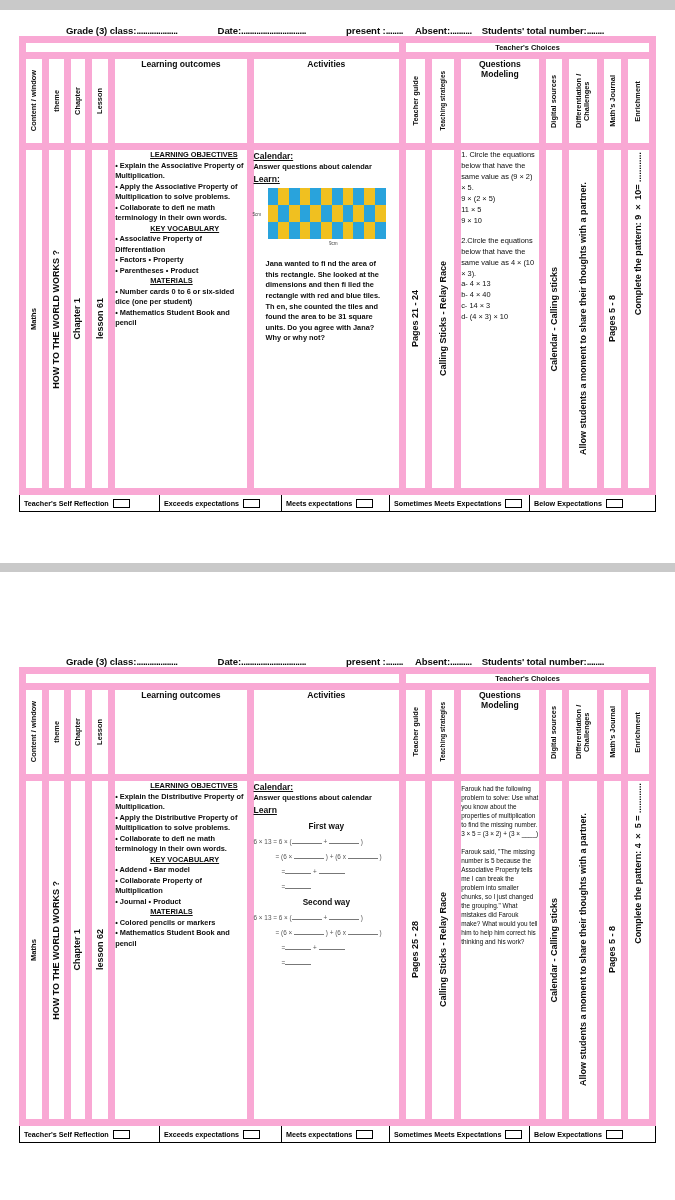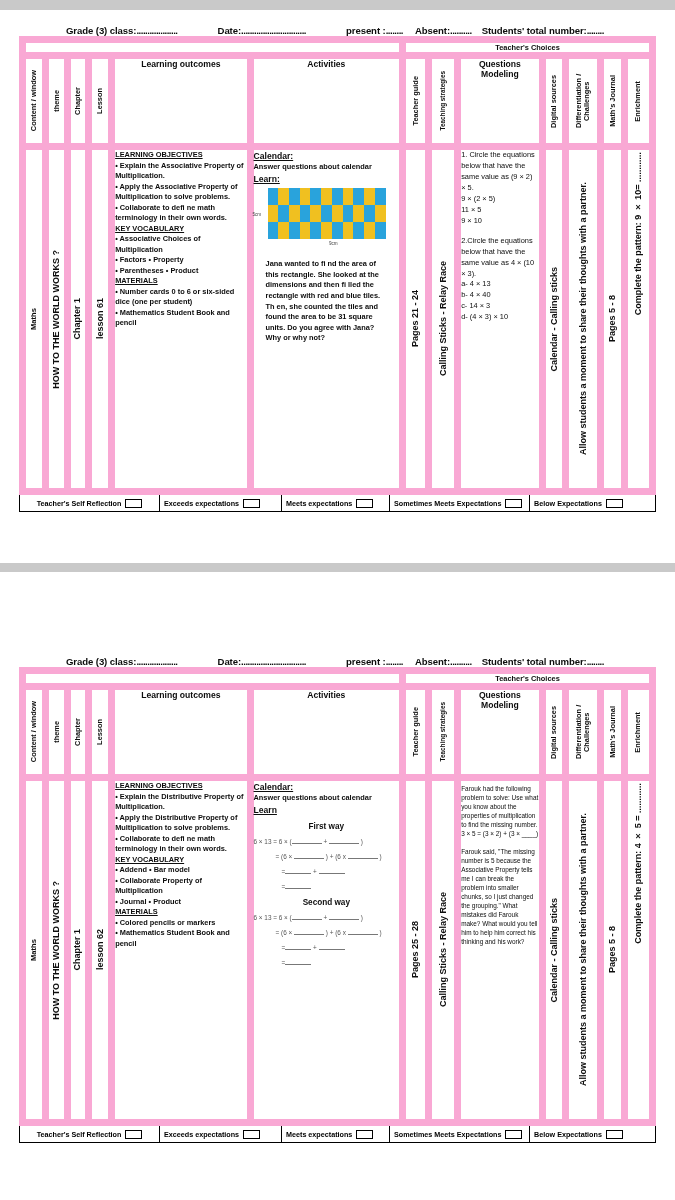--- a/index.html
+++ b/index.html
@@ -131,21 +131,21 @@
   .vbody .vert.small { font-size: 7.6px; font-weight: bold; }
   .vbody .vert.multi { white-space: normal; max-height: 320px; }
 
   
   .txt {
     padding: 4px 3px 2px 4px;
     line-height: 1.42;
     font-weight: bold;
     font-size: 7.3px;
   }
-  .txt .u { text-decoration: underline; display: block; }
+  .txt .u { text-decoration: underline; display: block; padding-left: 35px; }
   .txt .li { display: block; }
 
   .qtxt {
     padding: 7px 4px 2px 6px;
     line-height: 1.48;
     font-size: 7.2px;
     font-weight: normal;
   }
   .qtxt.small { font-size: 6.4px; line-height: 1.4; padding-top:4px;}
   .qtxt .blk { display: block; }
@@ -206,21 +206,21 @@
     font-weight: bold;
     white-space: nowrap;
   }
   .reflect .cell:last-child { border-right: none; }
   .reflect .box {
     width: 17px; height: 9px;
     border: 1.4px solid #000;
     background: #fff;
     flex: none;
   }
-  .r1 { flex: 0 0 140px; justify-content: center; }
+  .r1 { flex: 0 0 140px; }
   .r2 { flex: 0 0 122px; }
   .r3 { flex: 0 0 108px; }
   .r4 { flex: 0 0 140px; }
   .r5 { flex: 1 1 auto; }
 </style>
 </head>
 <body>
 
 <div class="page-band" id="band-top"></div>
 <div class="page-band" id="band-mid"></div>
@@ -340,21 +340,21 @@
         <div class="vbody">
               <span class="vert">lesson 61</span>
             </div>
       </td>
       <td class="body-cell txt">
         <span class="u">LEARNING OBJECTIVES</span>
         <span class="li">• Explain the Associative Property of Multiplication.</span>
         <span class="li">• Apply the Associative Property of Multiplication to solve problems.</span>
         <span class="li">• Collaborate to defi ne math terminology in their own words.</span>
         <span class="u">KEY VOCABULARY</span>
-        <span class="li">• Associative Choices of Multiplication</span>
+        <span class="li">• Associative Property of Differentiation</span>
         <span class="li">• Factors  • Property</span>
         <span class="li">• Parentheses  • Product</span>
         <span class="u">MATERIALS</span>
         <span class="li">• Number cards 0 to 6 or six-sided dice (one per student)</span>
         <span class="li">• Mathematics Student Book and pencil</span>
       </td>
       <td class="body-cell act">
         <span class="u lbl">Calendar:</span>
         <span class="lbl">Answer questions about calendar</span>
         <span class="u lbl">Learn:</span>

